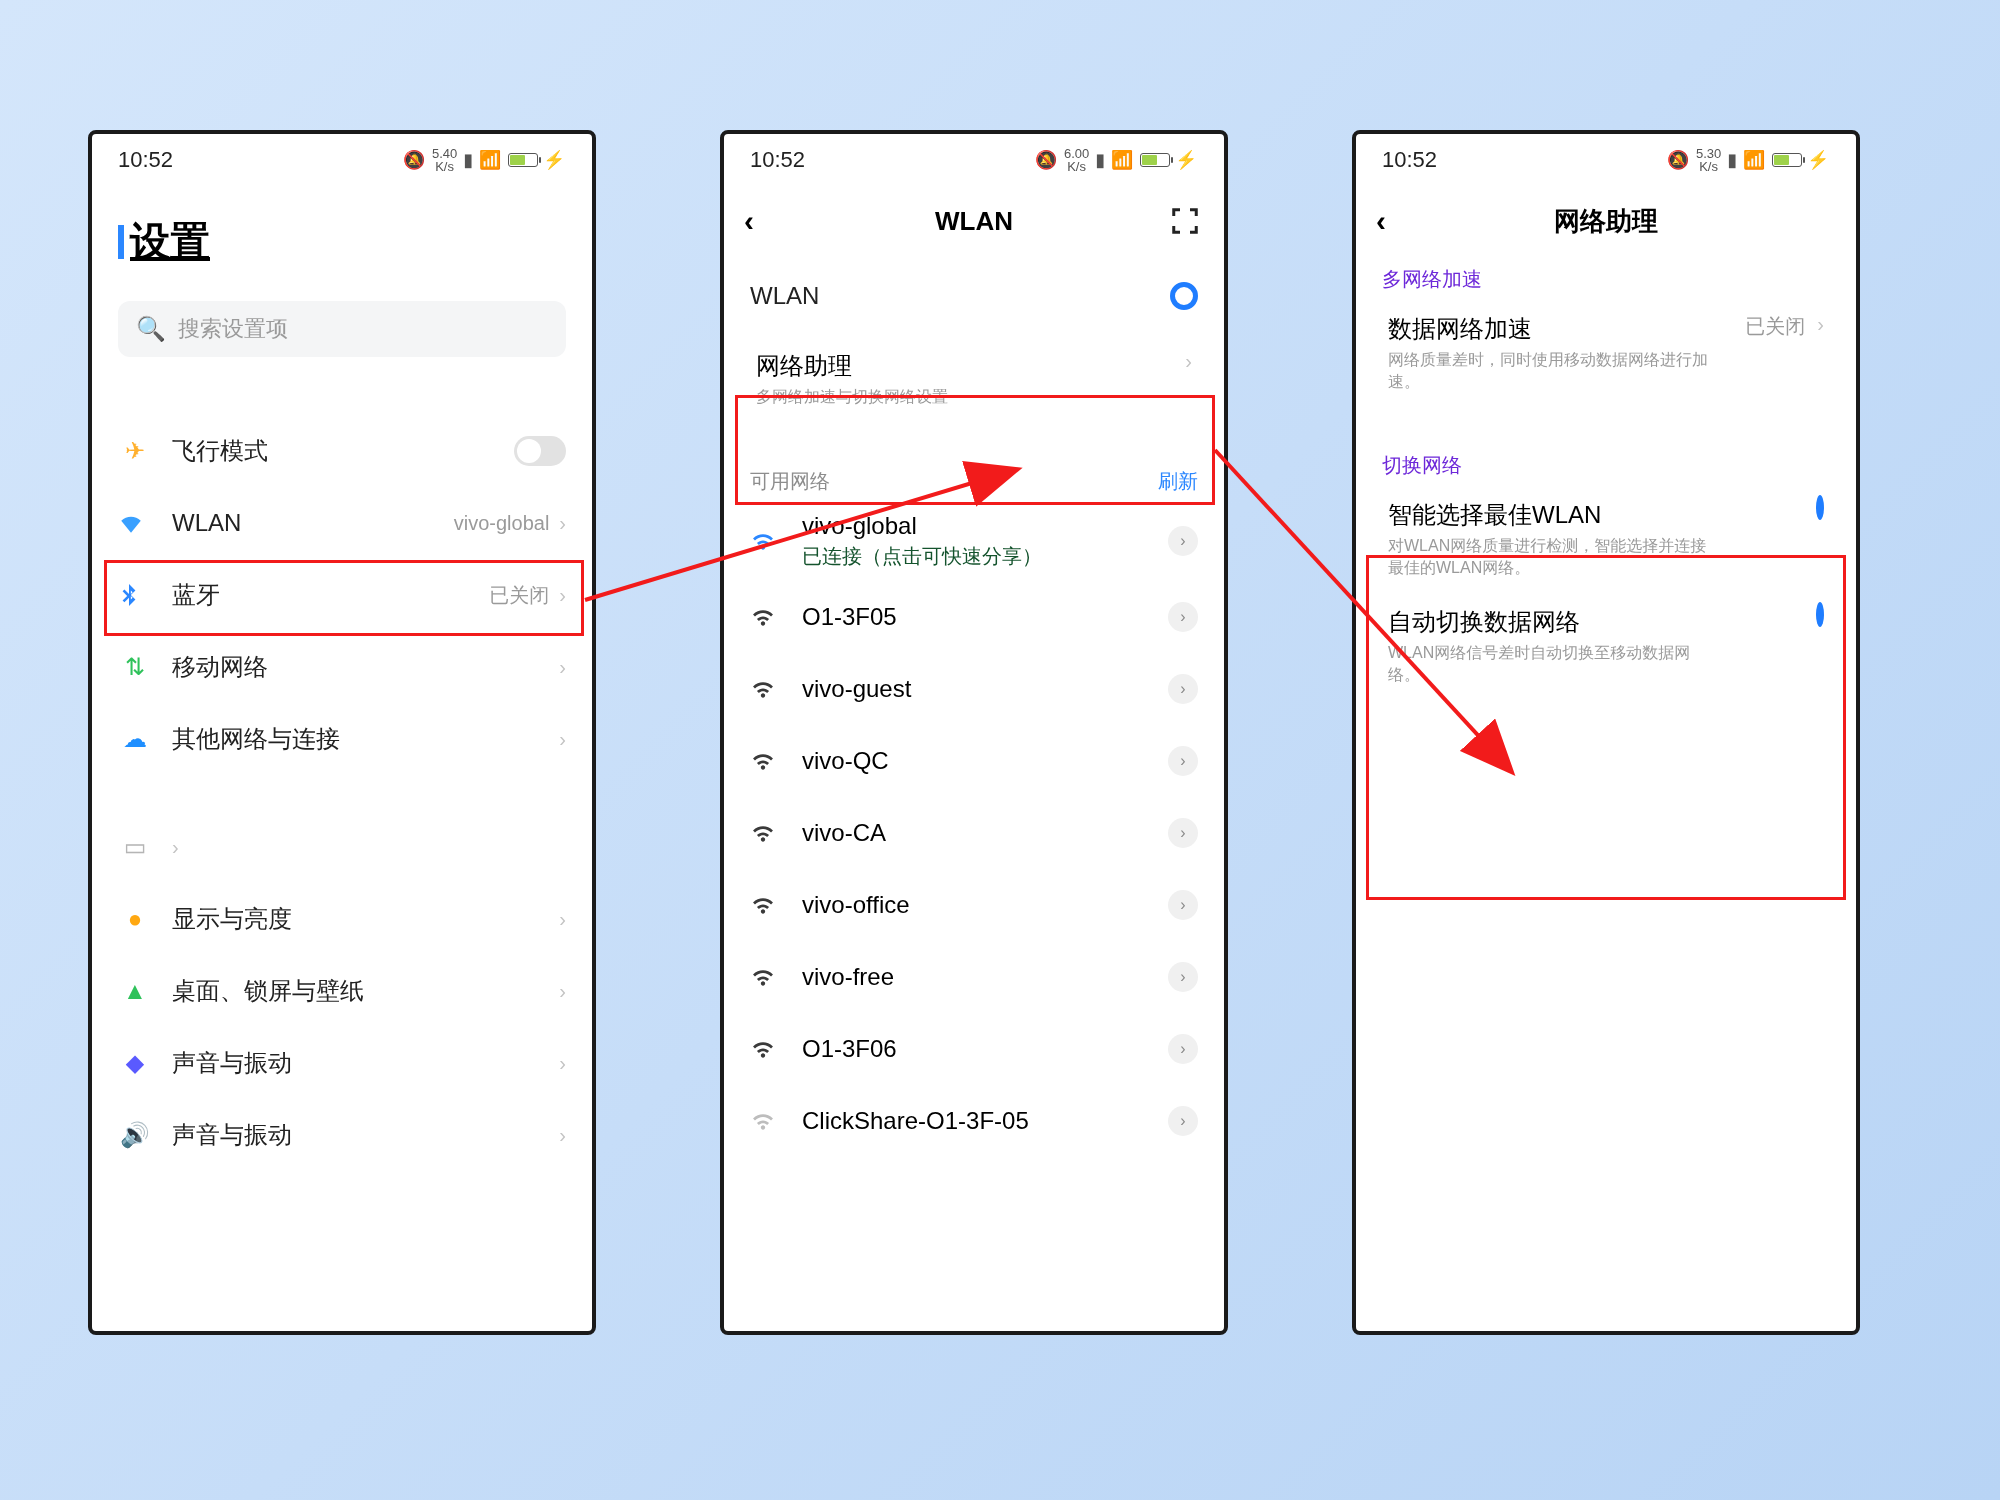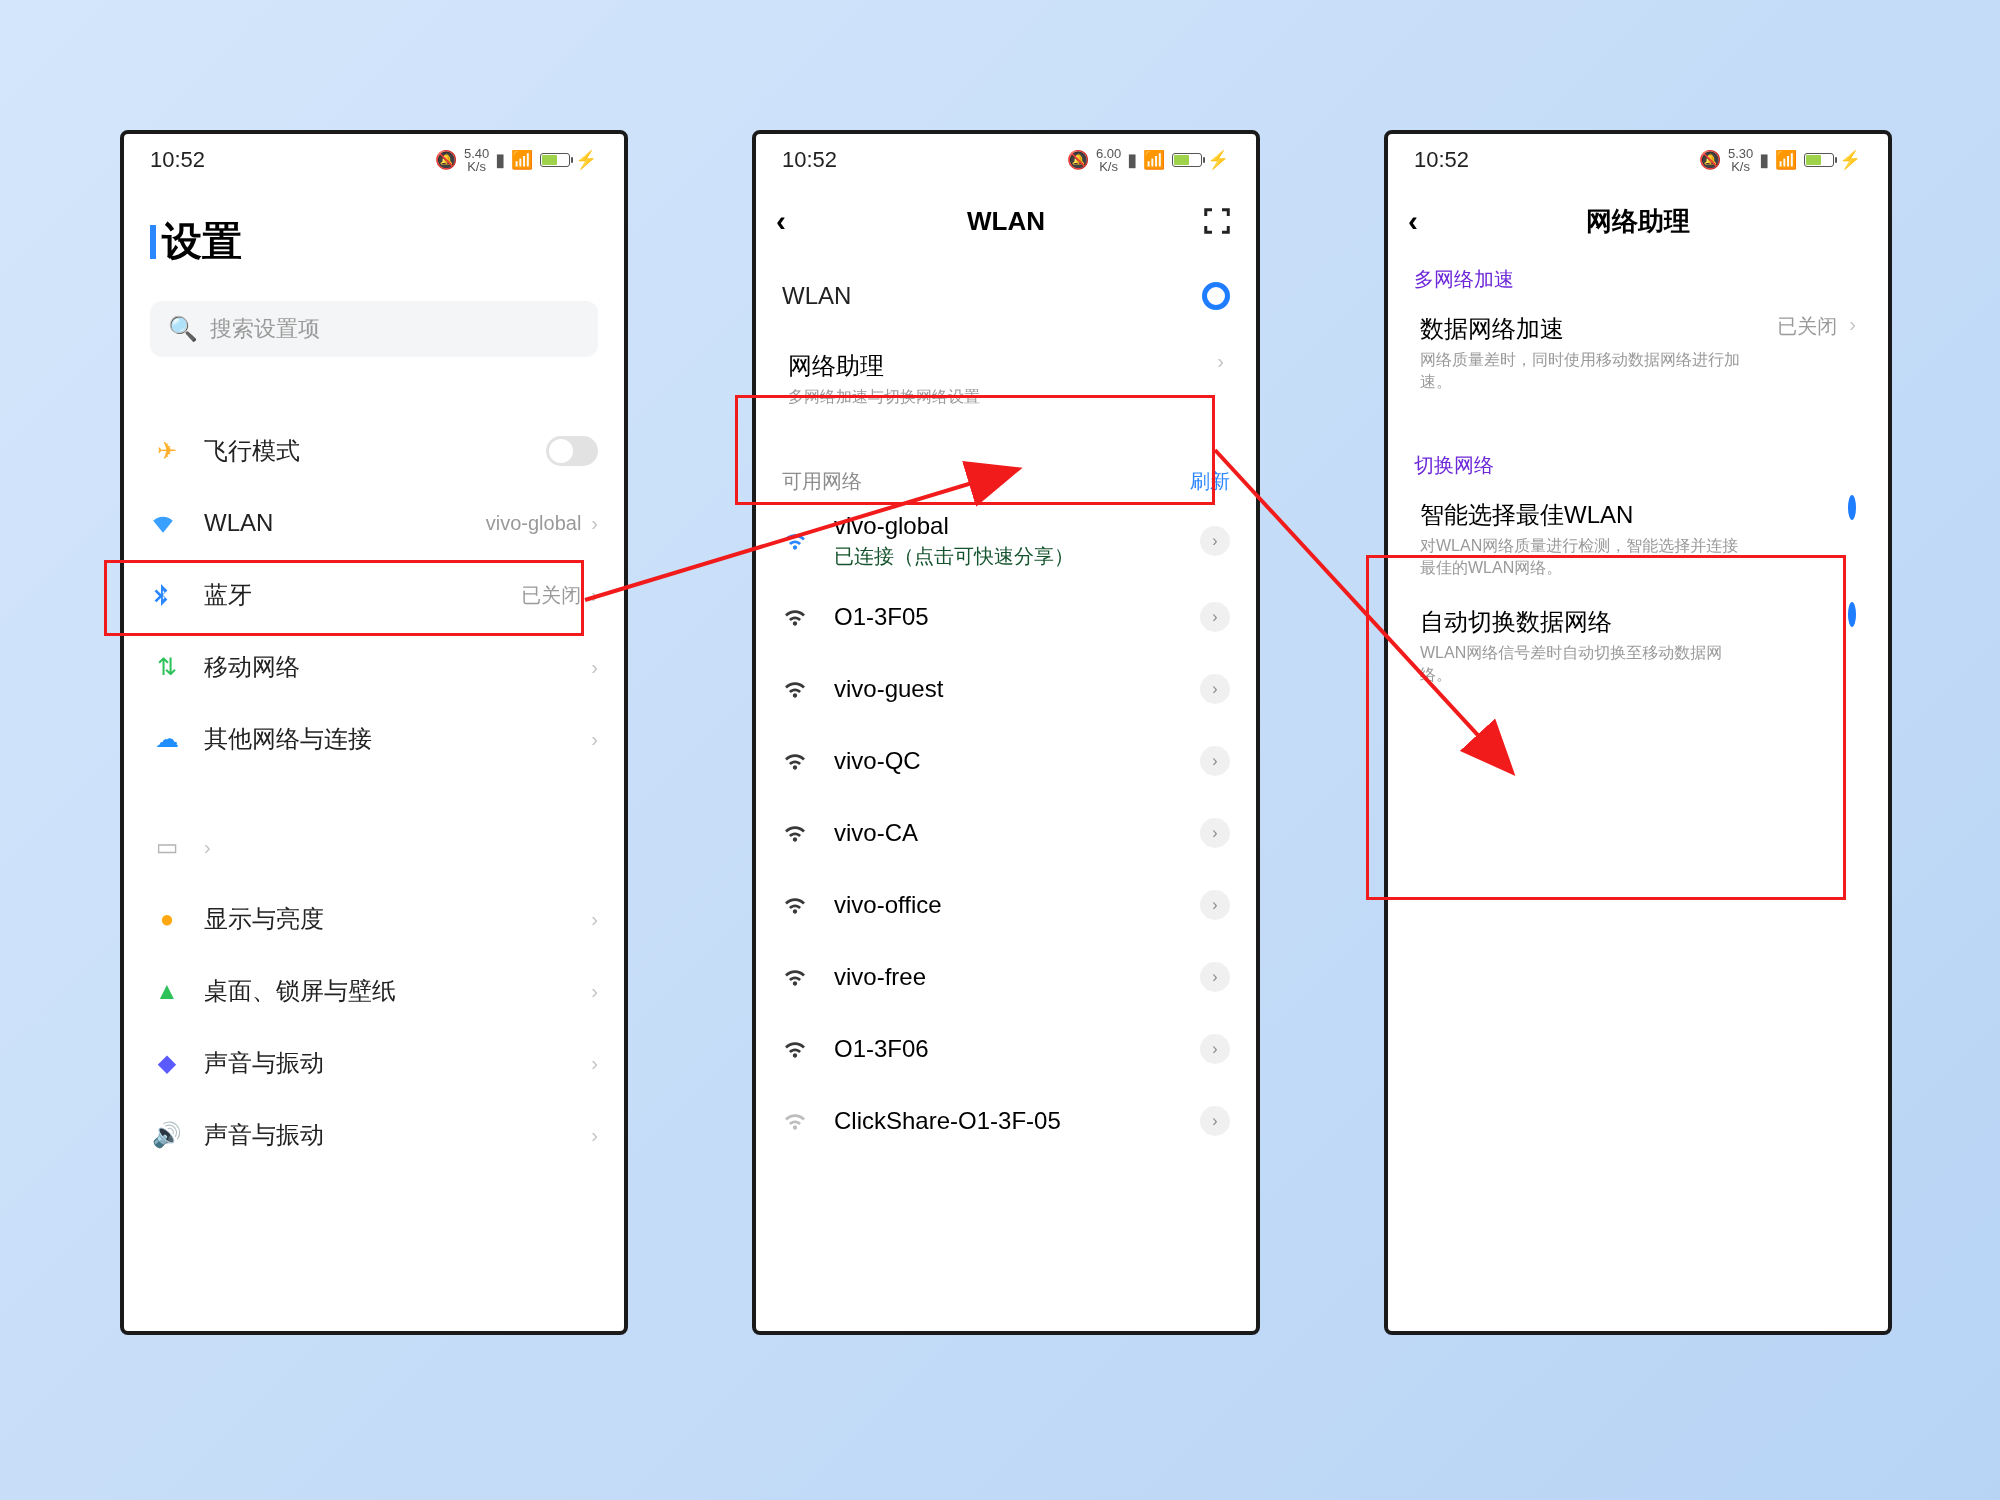--- a/index.html
+++ b/index.html
@@ -10,21 +10,20 @@
     position: relative;
   }
   .phone {
     position: absolute;
     width: 508px;
     height: 1205px;
     background: #fff;
     border: 4px solid #1a1a1a;
     border-radius: 8px;
     overflow: hidden;
-    margin-left: 32px;
   }
   #p1 { left: 88px;  top: 130px; }
   #p2 { left: 720px; top: 130px; }
   #p3 { left: 1352px; top: 130px; }
 
   
   .statusbar {
     height: 52px;
     display: flex;
     align-items: center;
@@ -38,21 +37,21 @@
   .status-icons .batt { width: 30px; height: 14px; border: 1.5px solid #555; border-radius: 3px; position: relative; }
   .status-icons .batt::after { content:""; position:absolute; right:-4px; top:3px; width:2px; height:6px; background:#555; border-radius:1px;}
   .status-icons .batt .fill { position:absolute; left:1px; top:1px; bottom:1px; width:55%; background:#9ed24a; border-radius:1px;}
   .status-icons .bolt { color:#f0b400; font-weight:bold; }
 
   
   .big-title {
     padding: 28px 26px 10px 26px;
     font-size: 40px;
     font-weight: 700;
-    display:flex; align-items:center;
+    display:flex; align-items:center;text-decoration:underline;
   }
   .big-title .accent { width:6px; height:34px; background:#2b87ff; margin-right:6px; }
   .nav {
     height: 70px;
     display: flex;
     align-items: center;
     justify-content: center;
     position: relative;
     font-size: 26px;
     font-weight: 600;

